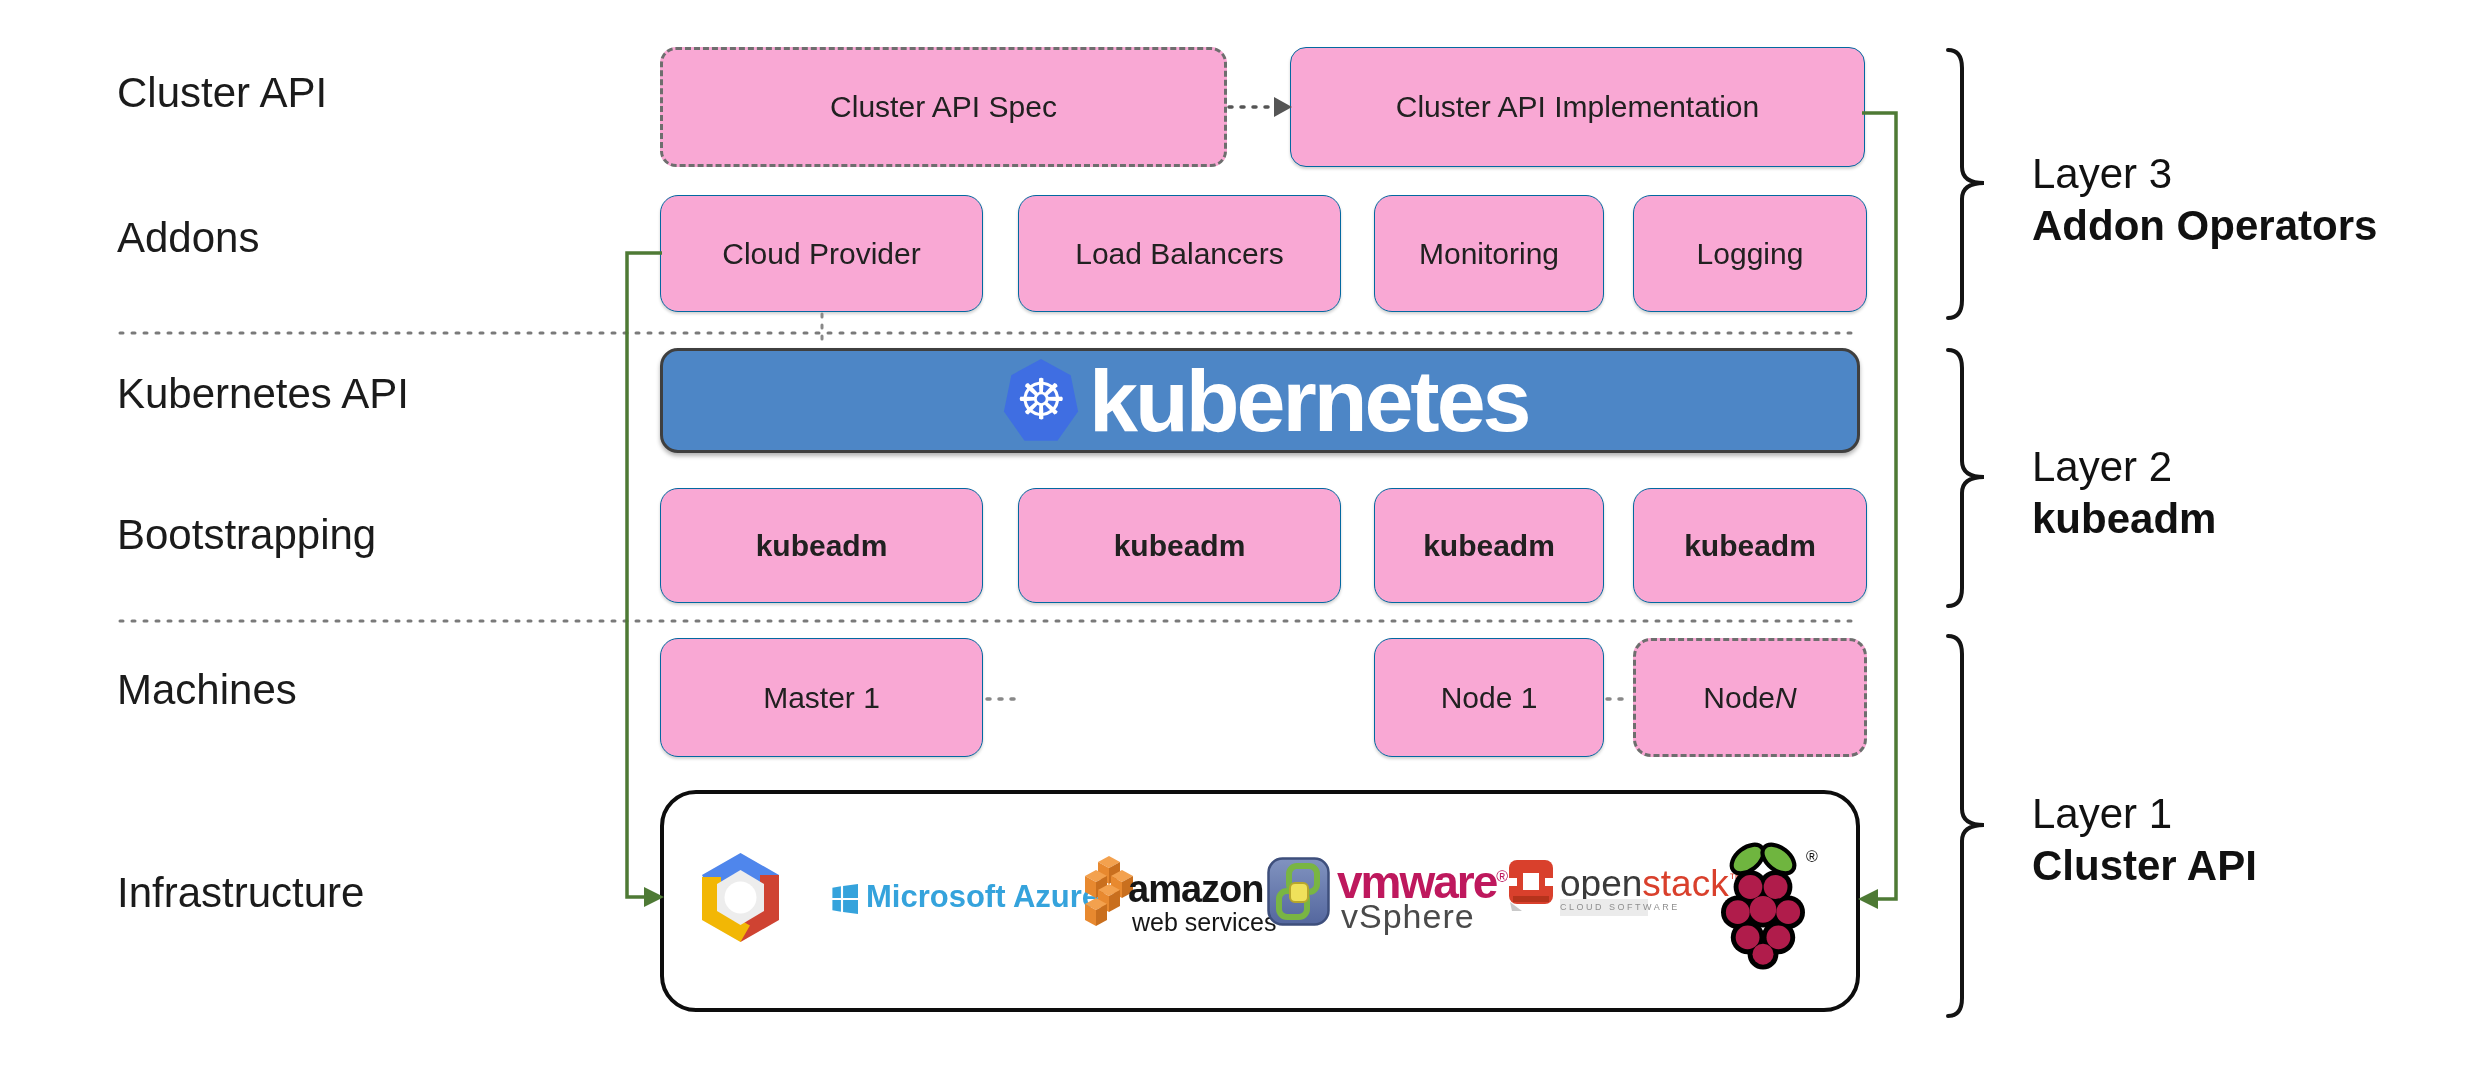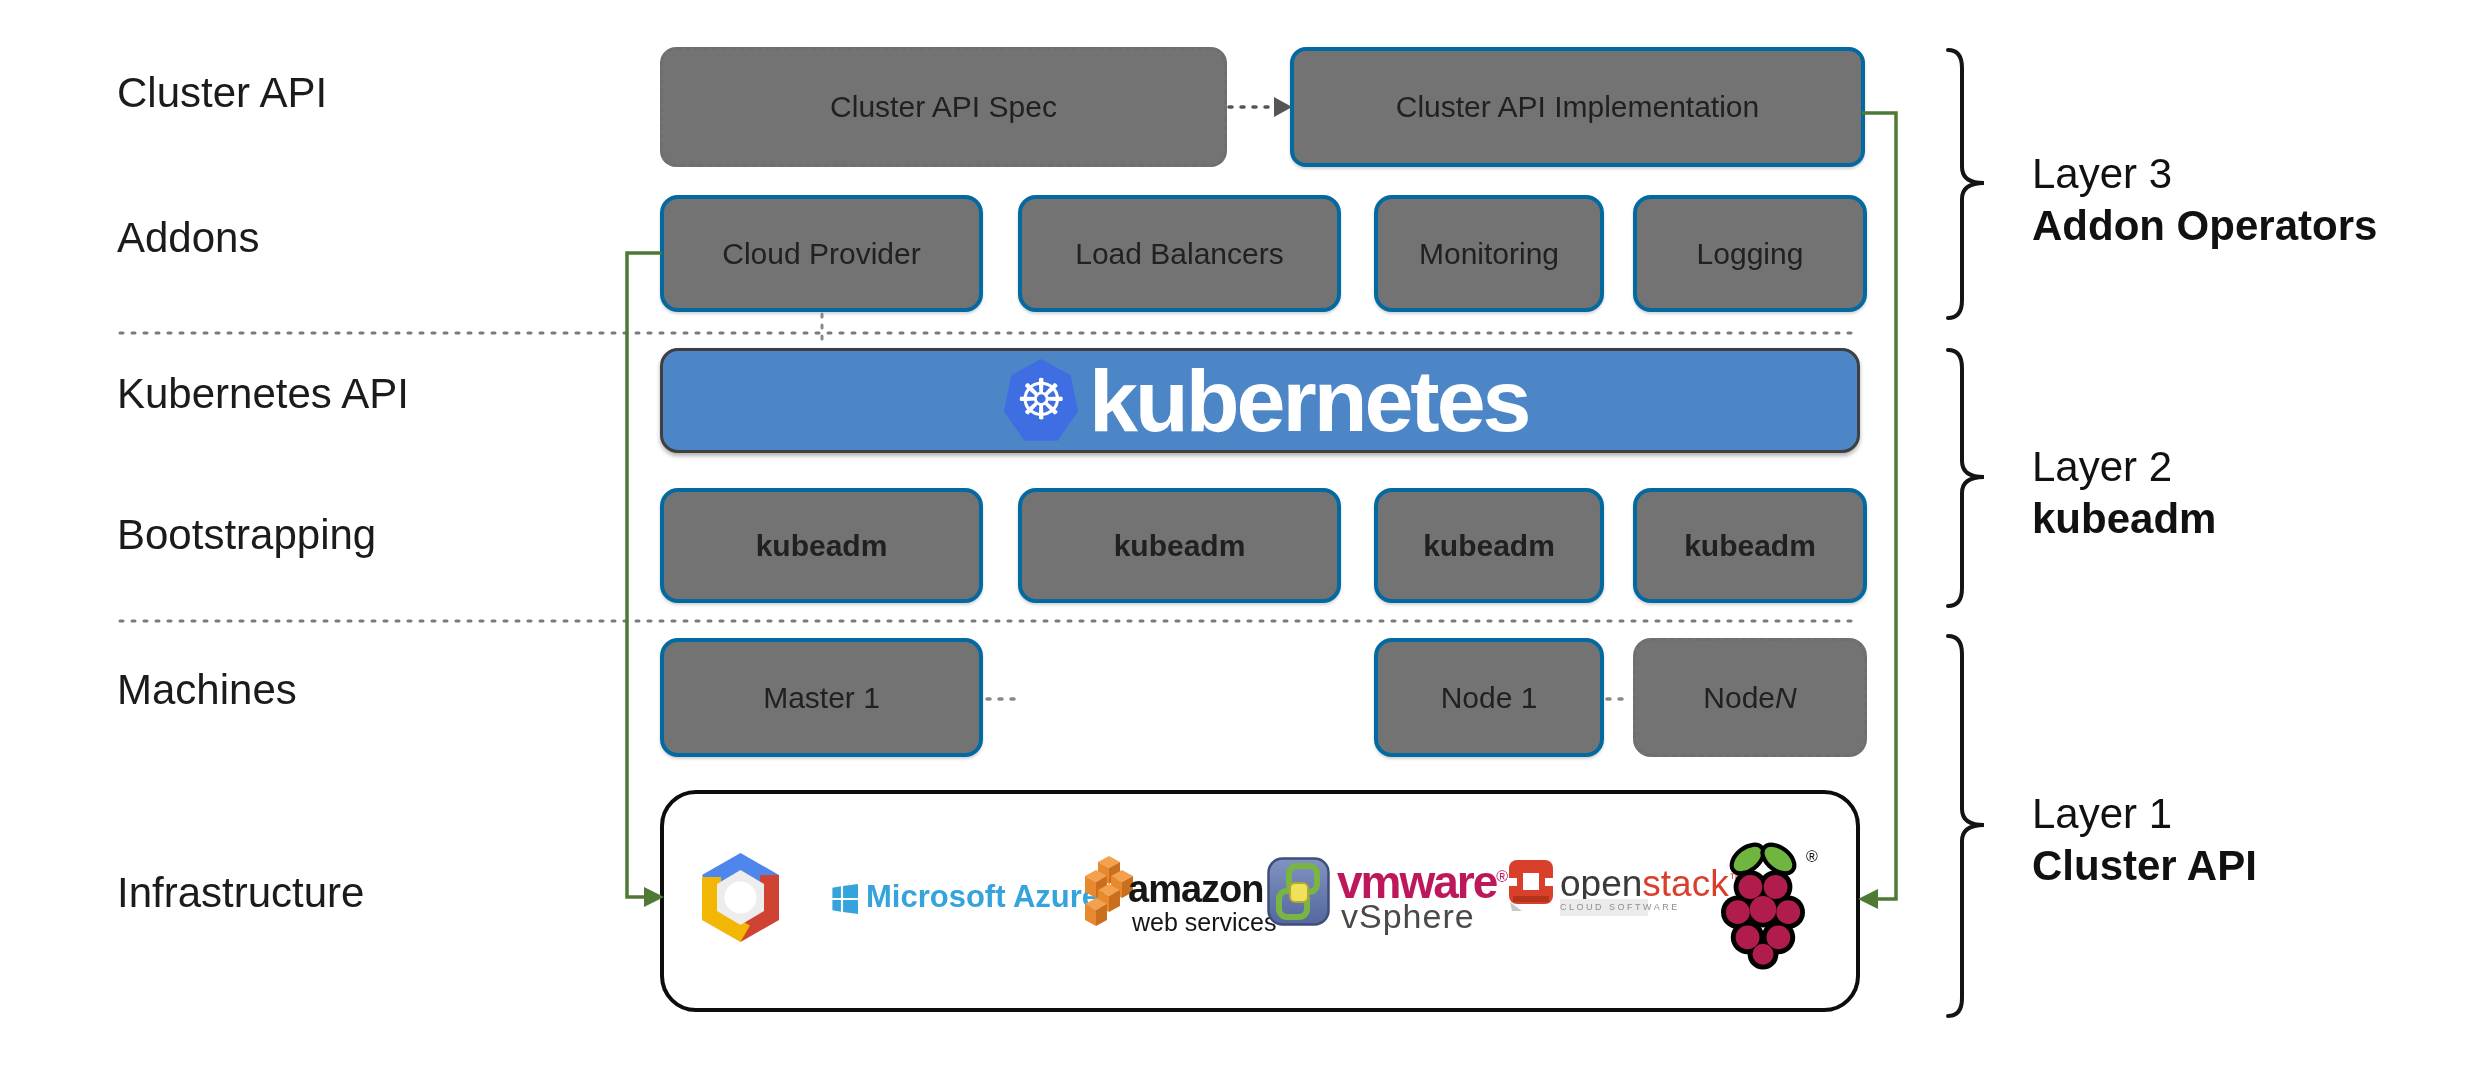--- a/index.html
+++ b/index.html
@@ -4,25 +4,25 @@
 <style>
   html,body{margin:0;padding:0;background:#ffffff;}
   #canvas{
     position:relative;width:2490px;height:1076px;background:#ffffff;overflow:hidden;
     font-family:"Liberation Sans","DejaVu Sans",sans-serif;color:#212121;
   }
   .row-label{
     position:absolute;left:117px;font-size:42px;line-height:52px;color:#1b1b1b;white-space:nowrap;
   }
   .nodebox{
-    position:absolute;box-sizing:border-box;background:#737373;
+    position:absolute;box-sizing:border-box;background:#f9a8d4;
     display:flex;align-items:center;justify-content:center;
     font-size:30px;color:#212121;text-align:center;white-space:nowrap;
   }
-  .solidbox{border:4px solid #0369a1;border-radius:18px;box-shadow:0 2px 3px rgba(0,0,0,.18);}
+  .solidbox{border:1px solid #0369a1;border-radius:18px;box-shadow:0 2px 3px rgba(0,0,0,.18);}
   .dashedbox{border:3px dashed #6e6e6e;border-radius:18px;}
   .bigbox{border-radius:16px;}
   .boldtxt{font-weight:bold;}
   .banner{
     position:absolute;box-sizing:border-box;background:#4d86c6;border:3px solid #3f3f3f;border-radius:18px;
     box-shadow:0 3px 4px rgba(0,0,0,.3);
   }
   .heptagon{
     position:absolute;left:340px;top:8px;width:76px;height:86px;background:#3f6ee2;
     clip-path:polygon(50% 0%,89.1% 18.8%,98.8% 61.1%,71.7% 95%,28.3% 95%,1.2% 61.1%,10.9% 18.8%);

